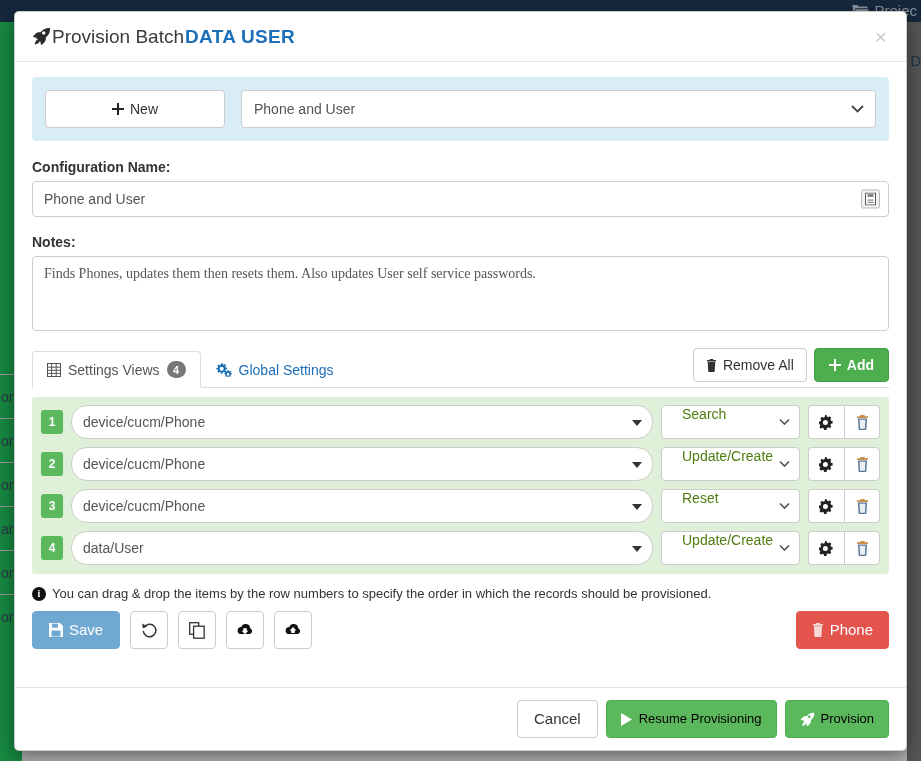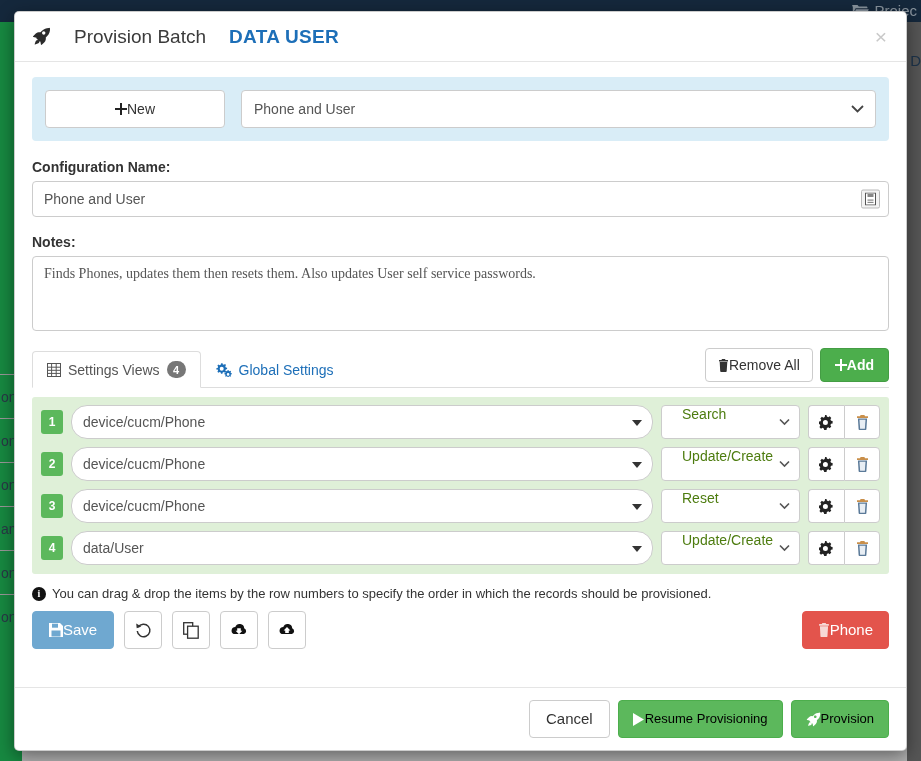--- a/index.html
+++ b/index.html
@@ -73,21 +73,21 @@
     position: relative;
     height: 50px;
     border-bottom: 1px solid #e5e5e5;
     display: flex; align-items: center;
     padding: 0 17px;
     flex: none;
   }
   .modal-title {
     font-size: 19px;
     color: #3b3b3b;
-    display: flex; align-items: center; gap: 23px;
+    display: flex; align-items: center; gap: 1px;
     line-height: 1;
   }
   .modal-title .accent {
     color: #1d6fb8;
     font-weight: bold;
     letter-spacing: .3px;
   }
   .rocket-icon { display: inline-flex; width: 19px; height: 19px; }
   .close-x {
     position: absolute; right: 14px; top: 14px;
@@ -117,21 +117,21 @@
   .btn {
     font-family: "Liberation Sans", sans-serif;
     font-size: 14px;
     border-radius: 4px;
     border: 1px solid #ccc;
     background: #fff;
     color: #333;
     padding: 7px 12px;
     cursor: pointer;
     display: inline-flex; align-items: center; justify-content: center;
-    gap: 0;
+    gap: 6px;
     line-height: 1.2;
     white-space: nowrap;
   }
   .btn-new { width: 180px; height: 38px; }
   .picker-select {
     flex: 1 1 auto;
     position: relative;
     height: 38px;
     background: #fff;
     border: 1px solid #ccc;

